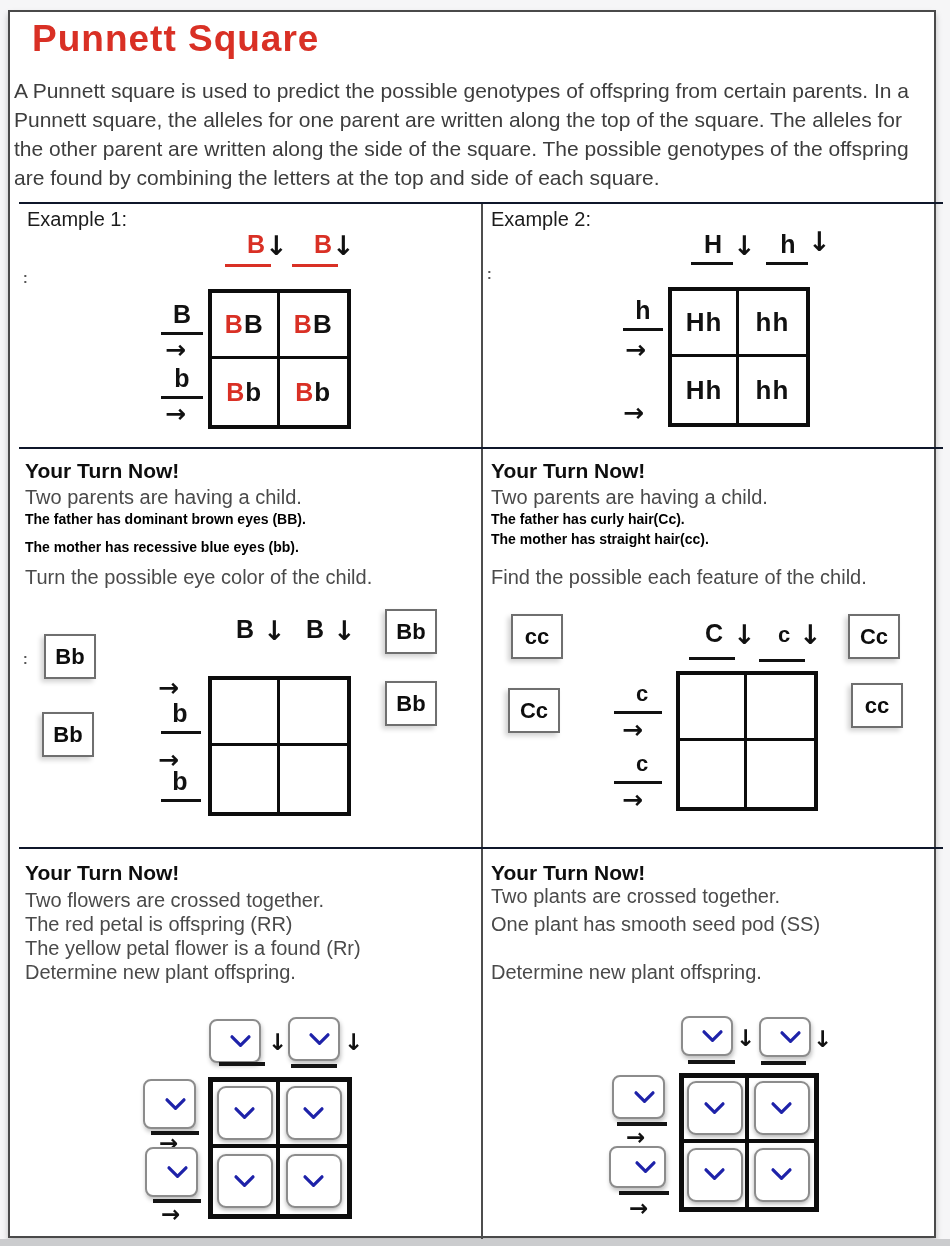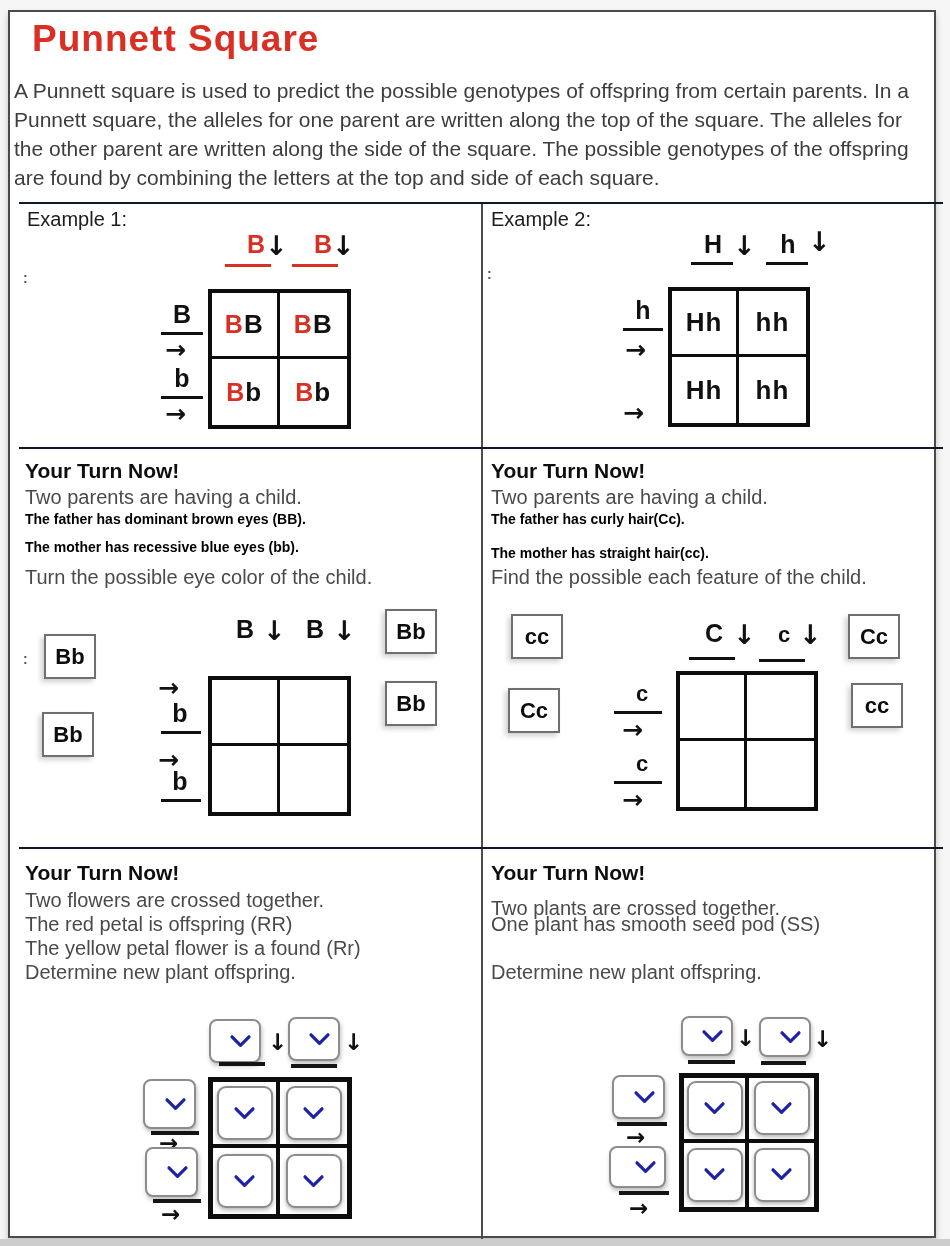--- a/index.html
+++ b/index.html
@@ -183,21 +183,21 @@
         <div></div>
         <div></div>
         <div></div>
       </div>
     </div>
 
     <div class="half r">
       <div class="turn-head" style="left:8px;top:10px">Your Turn Now!</div>
       <div class="line-light" style="left:8px;top:37px">Two parents are having a child.</div>
       <div class="line-bold" style="left:8px;top:62px">The father has curly hair(Cc).</div>
-      <div class="line-bold" style="left:8px;top:96px">The mother has straight hair(cc).</div>
+      <div class="line-bold" style="left:8px;top:82px">The mother has straight hair(cc).</div>
       <div class="line-light" style="left:8px;top:117px">Find the possible each feature of the child.</div>
 
       <div class="drag" style="left:28px;top:165px">cc</div>
       <div class="drag" style="left:25px;top:239px">Cc</div>
       <div class="drag" style="left:365px;top:165px">Cc</div>
       <div class="drag" style="left:368px;top:234px">cc</div>
 
       <span class="allele" style="left:214px;top:170px;width:34px">C</span>
       <span class="arr d" style="left:250px;top:172px">↓</span>
       <span class="uline" style="left:206px;top:208px;width:46px"></span>
@@ -289,21 +289,21 @@
               <svg viewBox="0 0 26 18">
                 <path d="M4 4 L13 13 L22 4"></path>
               </svg>
             </div>
           </div>
       </div>
     </div>
 
     <div class="half r">
       <div class="turn-head" style="left:8px;top:12px">Your Turn Now!</div>
-      <div class="line-light" style="left:8px;top:48px">Two plants are crossed together.</div>
+      <div class="line-light" style="left:8px;top:36px">Two plants are crossed together.</div>
       <div class="line-light" style="left:8px;top:64px">One plant has smooth seed pod (SS)</div>
       <div class="line-light" style="left:8px;top:112px">Determine new plant offspring.</div>
 
       <div class="dd hd" style="left:198px;top:167px;height:40px">
         <svg viewBox="0 0 26 18">
             <path d="M4 4 L13 13 L22 4"></path>
           </svg>
       </div>
       <span class="arr d" style="left:253px;top:178px;font-size:23px">↓</span>
       <span class="bline" style="left:205px;top:211px;width:47px"></span>

